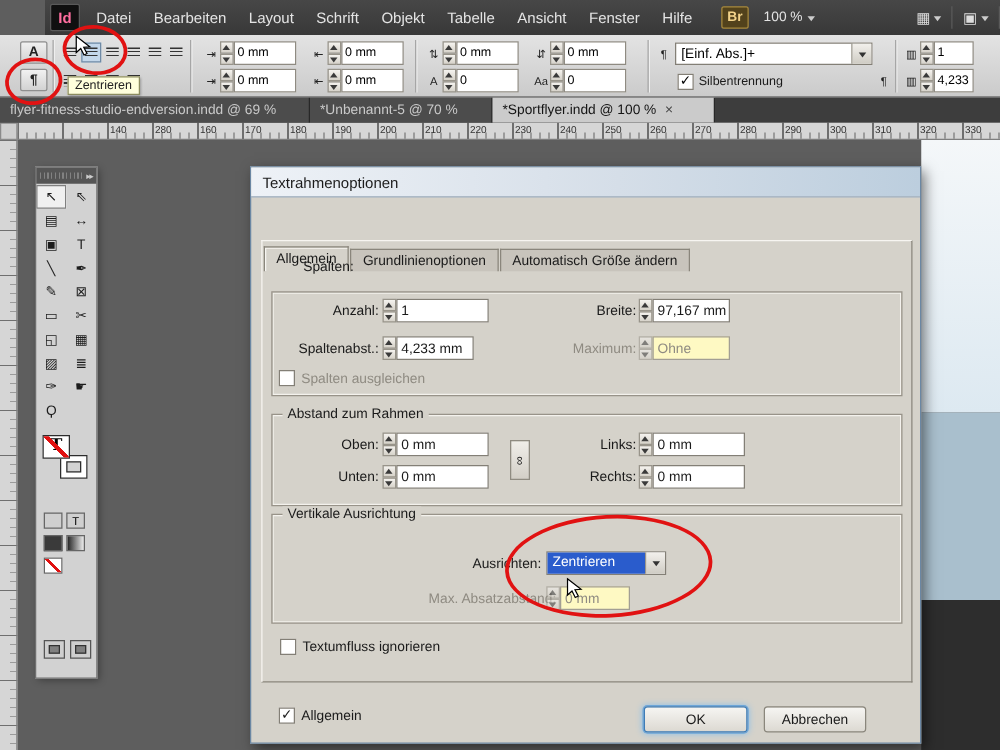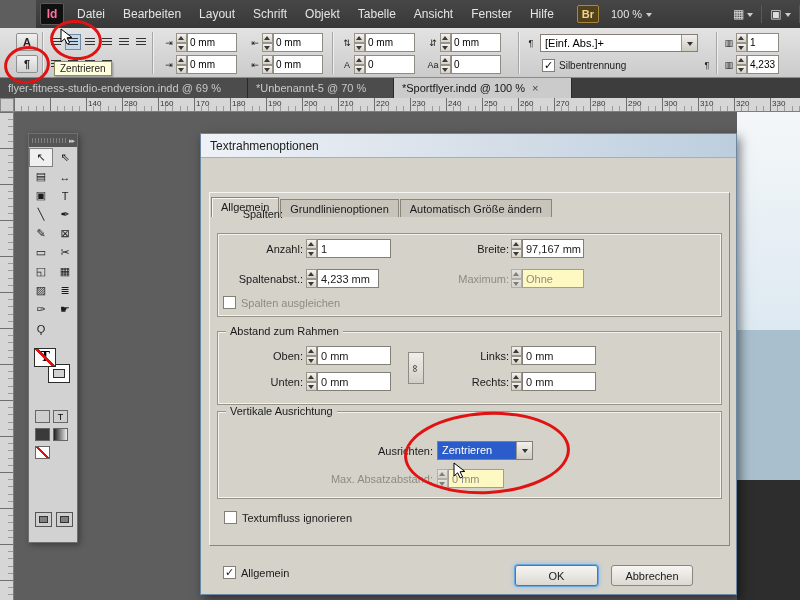--- a/index.html
+++ b/index.html
@@ -501,21 +501,21 @@
     <div class="etch" style="left:16px;top:277px;width:505px;height:88px">
       <span class="legend">Vertikale Ausrichtung</span>
     </div>
     <span class="dlabel" style="left:130px;top:311px;width:102px">Ausrichten:</span>
     <div class="dd sel" style="left:236px;top:307px;width:96px;height:19px">
       <span class="ddtxt">Zentrieren</span>
       <span class="ddbtn">
           <i class="caret dark"></i>
         </span>
     </div>
-    <span class="dlabel dis-label" style="left:62px;top:339px;width:170px">Max. Absatzabstand:</span>
+    <span class="dlabel dis-label" style="left:74px;top:339px;width:170px">Max. Absatzabstand:</span>
     <div class="dfield dis" style="left:236px;top:335px">
       <span class="spin">
           <i class="su"></i>
           <i class="sd"></i>
         </span>
       <span class="dnf" style="width:56px">0 mm</span>
     </div>
 
     <div class="cb" style="left:23px;top:377px"></div>
     <span class="cblabel" style="left:41px;top:378px">Textumfluss ignorieren</span>

